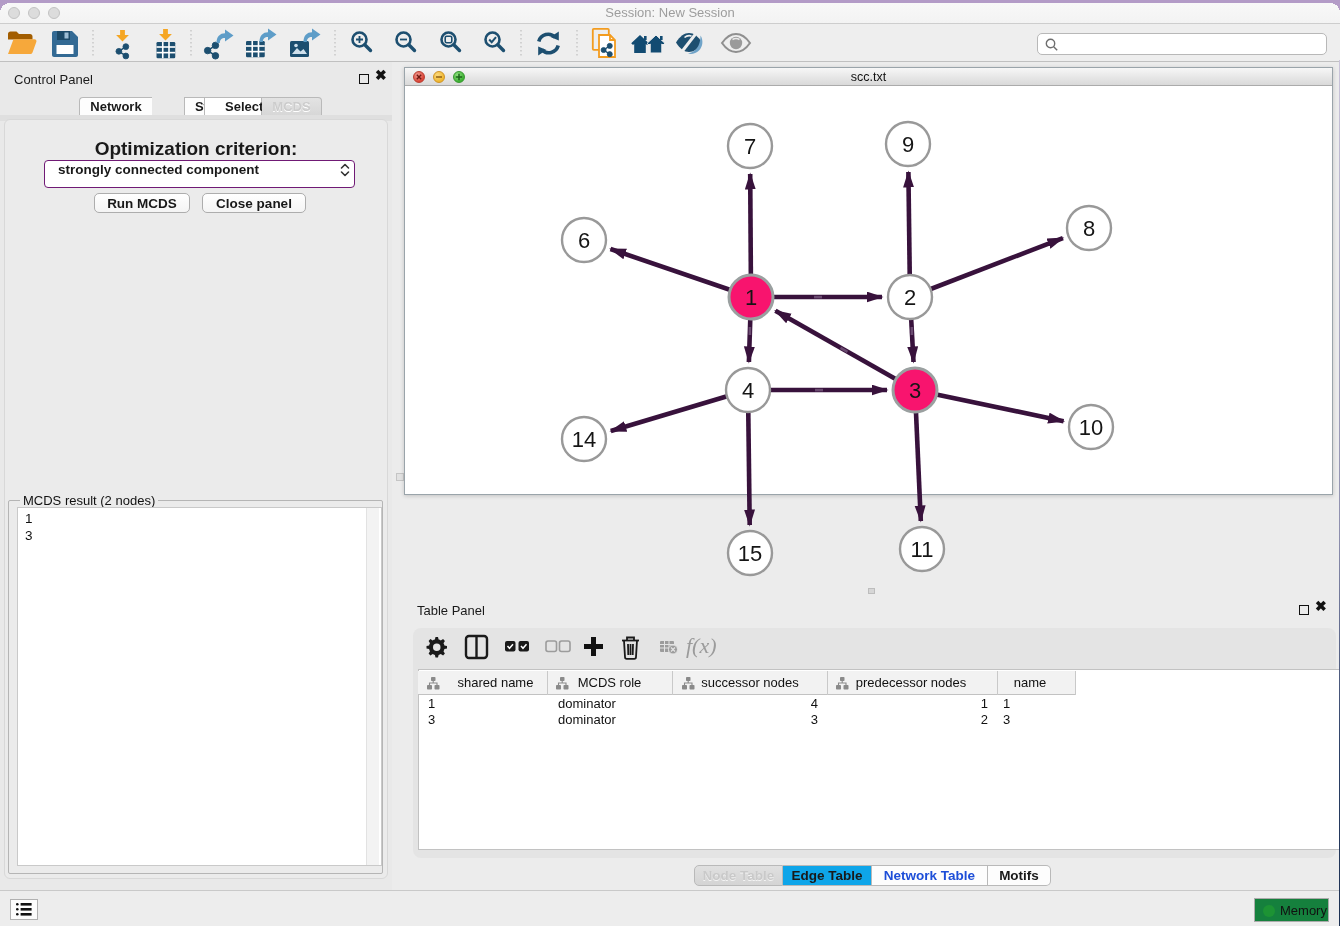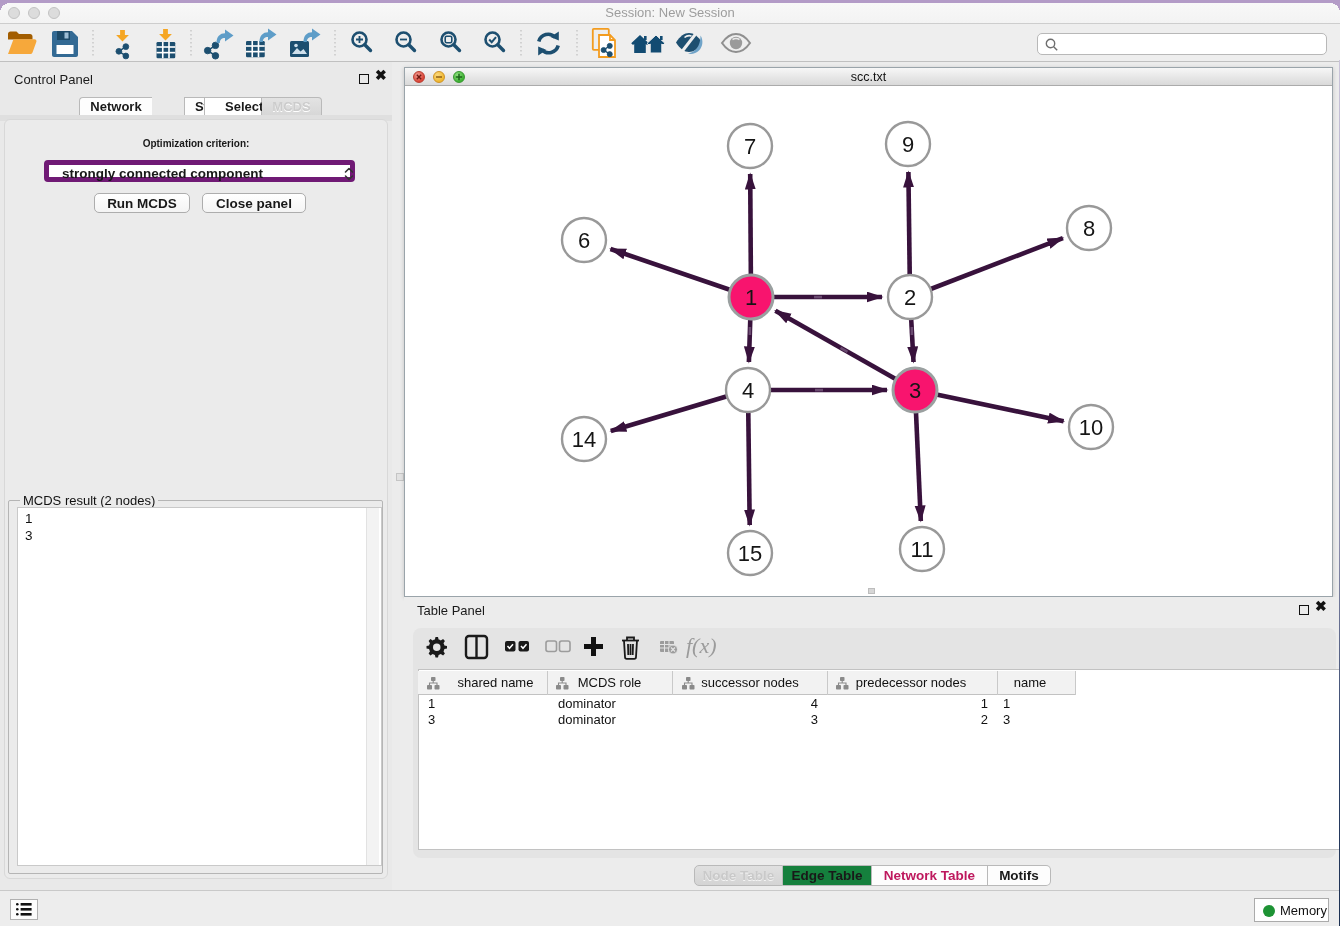--- a/index.html
+++ b/index.html
@@ -173,44 +173,44 @@
 <div class="abs" style="left:79px;top:97px;width:243px;height:19px;">
   <div class="abs" style="left:0;top:0;width:73px;height:19px;background:#fdfdfd;border:1px solid #b9b9b9;border-right:none;border-radius:4px 0 0 0;text-align:center;font-size:13px;line-height:18px;font-weight:bold;color:#191919;">Network</div>
   <div class="abs" style="left:73px;top:0;width:52px;height:19px;background:#fdfdfd;border:1px solid #b9b9b9;border-right:none;text-align:center;font-size:13px;line-height:18px;font-weight:bold;color:#191919;margin-left:32px;">Style</div>
   <div class="abs" style="left:125px;top:0;width:58px;height:19px;background:#ffffff;border:1px solid #b9b9b9;text-align:center;font-size:13px;line-height:18px;font-weight:bold;color:#191919;padding-left:20px;">Select</div>
   <div class="abs" style="left:183px;top:0;width:60px;height:19px;background:linear-gradient(#e3e3e3,#d7d7d7);border:1px solid #b9b9b9;border-left:none;border-radius:0 4px 0 0;text-align:center;font-size:13px;line-height:18px;font-weight:bold;color:#cccccc;text-shadow:0 1px 0 #fff;">MCDS</div>
 </div>
 
 <div class="abs" style="left:0;top:115px;width:392px;height:6px;background:#dfdfdf;"></div>
 <div class="abs" style="left:4px;top:119px;width:384px;height:760px;background:#ebebeb;border:1px solid #d8d8d8;border-radius:6px;"></div>
 
-<div class="abs" style="left:0px;top:138px;width:392px;text-align:center;font-size:10px;font-weight:bold;color:#191919;">Optimization criterion:</div>
-
-<div class="abs" style="left:44px;top:160px;width:311px;height:22px;background:#fff;border:5px solid #701a75;border-radius:4px;">
+<div class="abs" style="left:0px;top:138px;width:392px;text-align:center;font-size:19px;font-weight:bold;color:#191919;">Optimization criterion:</div>
+
+<div class="abs" style="left:44px;top:160px;width:311px;height:28px;background:#fff;border:1px solid #701a75;border-radius:4px;">
   <div class="abs" style="left:13px;top:1px;font-size:13.5px;font-weight:bold;color:#191919;">strongly connected component</div>
   <svg class="abs" style="left:294px;top:2px" width="12" height="14" viewBox="0 0 12 14">
       <path d="M2.5 5 L6 1.5 L9.5 5" fill="none" stroke="#333" stroke-width="1.6" stroke-linecap="round" stroke-linejoin="round"></path>
       <path d="M2.5 9 L6 12.5 L9.5 9" fill="none" stroke="#333" stroke-width="1.6" stroke-linecap="round" stroke-linejoin="round"></path>
     </svg>
 </div>
 
 <div class="abs" style="left:94px;top:193px;width:96px;height:20px;background:linear-gradient(#ffffff,#f4f4f4);border:1px solid #adadad;border-radius:5px;text-align:center;font-size:13.5px;line-height:19px;font-weight:bold;color:#191919;">Run MCDS</div>
 <div class="abs" style="left:202px;top:193px;width:104px;height:20px;background:linear-gradient(#ffffff,#f4f4f4);border:1px solid #adadad;border-radius:5px;text-align:center;font-size:13.5px;line-height:19px;font-weight:bold;color:#191919;">Close panel</div>
 
 <div class="abs" style="left:8px;top:500px;width:375px;height:374px;border:1px solid #b5b5b5;border-radius:2px;"></div>
 <div class="abs" style="left:20px;top:493px;font-size:13px;color:#111;background:#ebebeb;padding:0 3px;">MCDS result (2 nodes)</div>
 <div class="abs" style="left:17px;top:507px;width:365px;height:359px;background:#fff;border:1px solid #c9c9c9;">
   <div class="abs" style="right:2px;top:0;width:13px;height:357px;background:#f3f3f3;border-left:1px solid #e2e2e2;"></div>
   <div class="abs" style="left:7px;top:3px;font-size:13.5px;color:#111;line-height:16.5px;">1<br>3</div>
 </div>
 
 <div class="abs" style="left:392px;top:62px;width:12px;height:828px;background:#ececec;"></div>
 <div class="abs" style="left:396px;top:473px;width:8px;height:8px;background:#e2e2e2;border:1px solid #c5c5c5;"></div>
 
-<div class="abs" style="left:404px;top:67px;width:929px;height:530px;border:1px solid #9aa4aa;background:#fff;box-shadow:0 1px 4px rgba(0,0,0,0.18);">
+<div class="abs" style="left:404px;top:67px;width:929px;height:428px;border:1px solid #9aa4aa;background:#fff;box-shadow:0 1px 4px rgba(0,0,0,0.18);">
   <div class="abs" style="left:0;top:0;width:927px;height:18px;background:linear-gradient(#f7f7f7,#d9d9d9);border-bottom:1px solid #ababab;">
     <div class="abs" style="left:8px;top:3px;width:12px;height:12px;border-radius:50%;background:radial-gradient(circle at 35% 30%,#f09a90,#db4437 70%);border:.5px solid #b83e31;"></div>
     <svg class="abs" style="left:8px;top:3px" width="12" height="12" viewBox="0 0 12 12">
         <path d="M3.8 3.8 L8.2 8.2 M8.2 3.8 L3.8 8.2" stroke="#6d1710" stroke-width="1.4"></path>
       </svg>
     <div class="abs" style="left:28px;top:3px;width:12px;height:12px;border-radius:50%;background:radial-gradient(circle at 35% 30%,#fbd87c,#efb72f 70%);border:.5px solid #cf9325;"></div>
     <svg class="abs" style="left:28px;top:3px" width="12" height="12" viewBox="0 0 12 12">
         <path d="M3 6 L9 6" stroke="#8e5f15" stroke-width="1.5"></path>
       </svg>
     <div class="abs" style="left:48px;top:3px;width:12px;height:12px;border-radius:50%;background:radial-gradient(circle at 35% 30%,#8edf7e,#3eb234 70%);border:.5px solid #35962e;"></div>
@@ -375,36 +375,36 @@
     <div class="abs" style="left:304px;top:2px;width:96px;text-align:right;">4</div>
     <div class="abs" style="left:304px;top:18px;width:96px;text-align:right;">3</div>
     <div class="abs" style="left:474px;top:2px;width:96px;text-align:right;">1</div>
     <div class="abs" style="left:474px;top:18px;width:96px;text-align:right;">2</div>
     <div class="abs" style="left:585px;top:2px;">1</div>
     <div class="abs" style="left:585px;top:18px;">3</div>
   </div>
 
   <div class="abs" style="left:290px;top:268px;width:357px;height:21px;">
     <div class="abs" style="left:0;top:0;width:89px;height:21px;background:linear-gradient(#e0e0e0,#d4d4d4);border:1px solid #b9b9b9;border-radius:5px 0 0 5px;text-align:center;font-size:13.5px;line-height:20px;font-weight:bold;color:#c9c9c9;text-shadow:0 1px 0 #f4f4f4;">Node Table</div>
-    <div class="abs" style="left:89px;top:0;width:89px;height:21px;background:#15803d;border:1px solid #b9b9b9;border-left:none;text-align:center;font-size:13.5px;line-height:20px;font-weight:bold;color:#191919;">Edge Table</div>
-    <div class="abs" style="left:178px;top:0;width:116px;height:21px;background:#fdfdfd;border:1px solid #b9b9b9;border-left:none;text-align:center;font-size:13.5px;line-height:20px;font-weight:bold;color:#be185d;">Network Table</div>
+    <div class="abs" style="left:89px;top:0;width:89px;height:21px;background:#0ea5e9;border:1px solid #b9b9b9;border-left:none;text-align:center;font-size:13.5px;line-height:20px;font-weight:bold;color:#191919;">Edge Table</div>
+    <div class="abs" style="left:178px;top:0;width:116px;height:21px;background:#fdfdfd;border:1px solid #b9b9b9;border-left:none;text-align:center;font-size:13.5px;line-height:20px;font-weight:bold;color:#1d4ed8;">Network Table</div>
     <div class="abs" style="left:294px;top:0;width:63px;height:21px;background:#fdfdfd;border:1px solid #b9b9b9;border-left:none;border-radius:0 5px 5px 0;text-align:center;font-size:13.5px;line-height:20px;font-weight:bold;color:#191919;">Motifs</div>
   </div>
 </div>
 
 <div class="abs" style="left:0;top:890px;width:1340px;height:36px;background:#ededed;border-top:1px solid #c9c9c9;">
   <div class="abs" style="left:10px;top:8px;width:28px;height:21px;background:#fcfcfc;border:1px solid #b1b1b1;">
     <svg width="16" height="13" style="position:absolute;left:5px;top:3px" viewBox="0 0 16 13">
       <g fill="#111">
           <rect x="0" y="0" width="2.6" height="2.6" rx="1.3"></rect>
           <rect x="0" y="5" width="2.6" height="2.6" rx="1.3"></rect>
           <rect x="0" y="10" width="2.6" height="2.6" rx="1.3"></rect>
       <rect x="4.6" y="0" width="11" height="2.6"></rect>
           <rect x="4.6" y="5" width="11" height="2.6"></rect>
           <rect x="4.6" y="10" width="11" height="2.6"></rect>
         </g>
     </svg>
   </div>
-  <div class="abs" style="left:1254px;top:7px;width:75px;height:24px;background:#ffffff;border:1px solid #ababab;">
+  <div class="abs" style="left:1254px;top:7px;width:75px;height:24px;background:#15803d;border:1px solid #ababab;">
     <div class="abs" style="left:8px;top:6px;width:12px;height:12px;border-radius:50%;background:#1d9334;"></div>
     <div class="abs" style="left:25px;top:4px;font-size:13px;color:#111;">Memory</div>
   </div>
 </div>
 
 </body></html>

